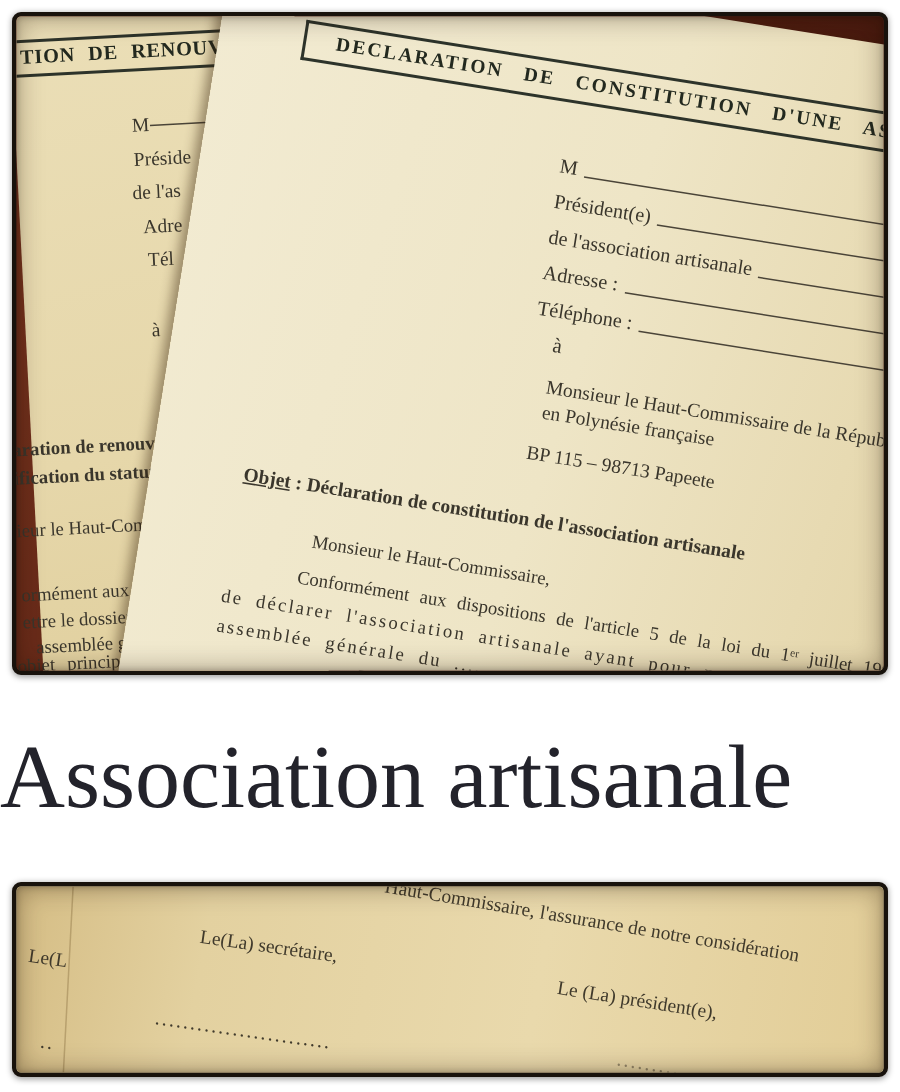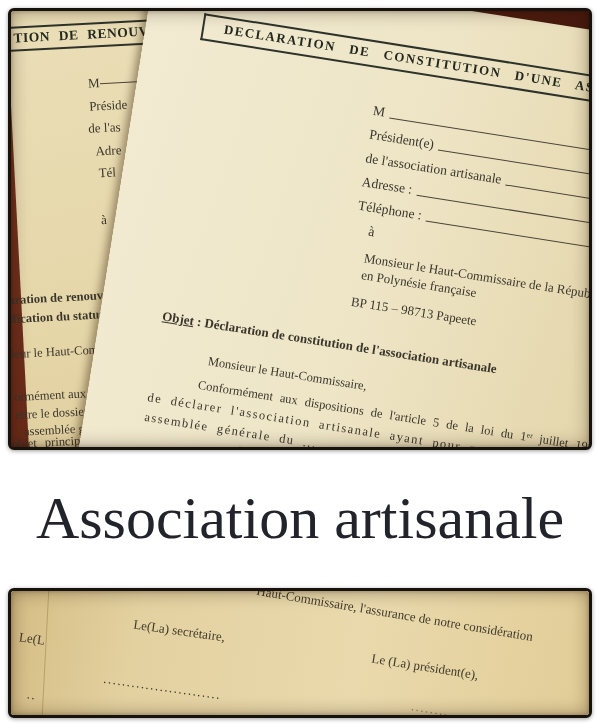--- a/index.html
+++ b/index.html
@@ -48,21 +48,21 @@
   .frag-col{font-size:13px;line-height:22.5px;}
   .frow{display:flex;align-items:flex-end;height:24px;font-size:13.5px;}
   .fline{flex:1;border-bottom:1.1px solid #4a4438;margin:0 0 3px 5px;}
   .fline-short{display:inline-block;width:46px;border-bottom:1.1px solid #4a4438;margin-bottom:3px;}
   .bold{font-weight:bold;}
   .para span{display:block;}
   .dots{letter-spacing:1.5px;}
   
   .title-band{
     position:absolute;left:0;top:450px;width:600px;height:136px;
-    display:flex;align-items:center;justify-content:center;
+    display:flex;align-items:center;justify-content:flex-start;
   }
   .title-band h1{
     margin:0;font-weight:normal;font-size:60px;letter-spacing:0;
     color:#23232b;font-family:"Liberation Serif",serif;
   }
   
   .strip-paper{
     position:absolute;inset:0;
     background:linear-gradient(100deg,#d5bd85 0%,#e3d1a0 22%,#e9d9ac 60%,#e2cd97 100%);
   }

